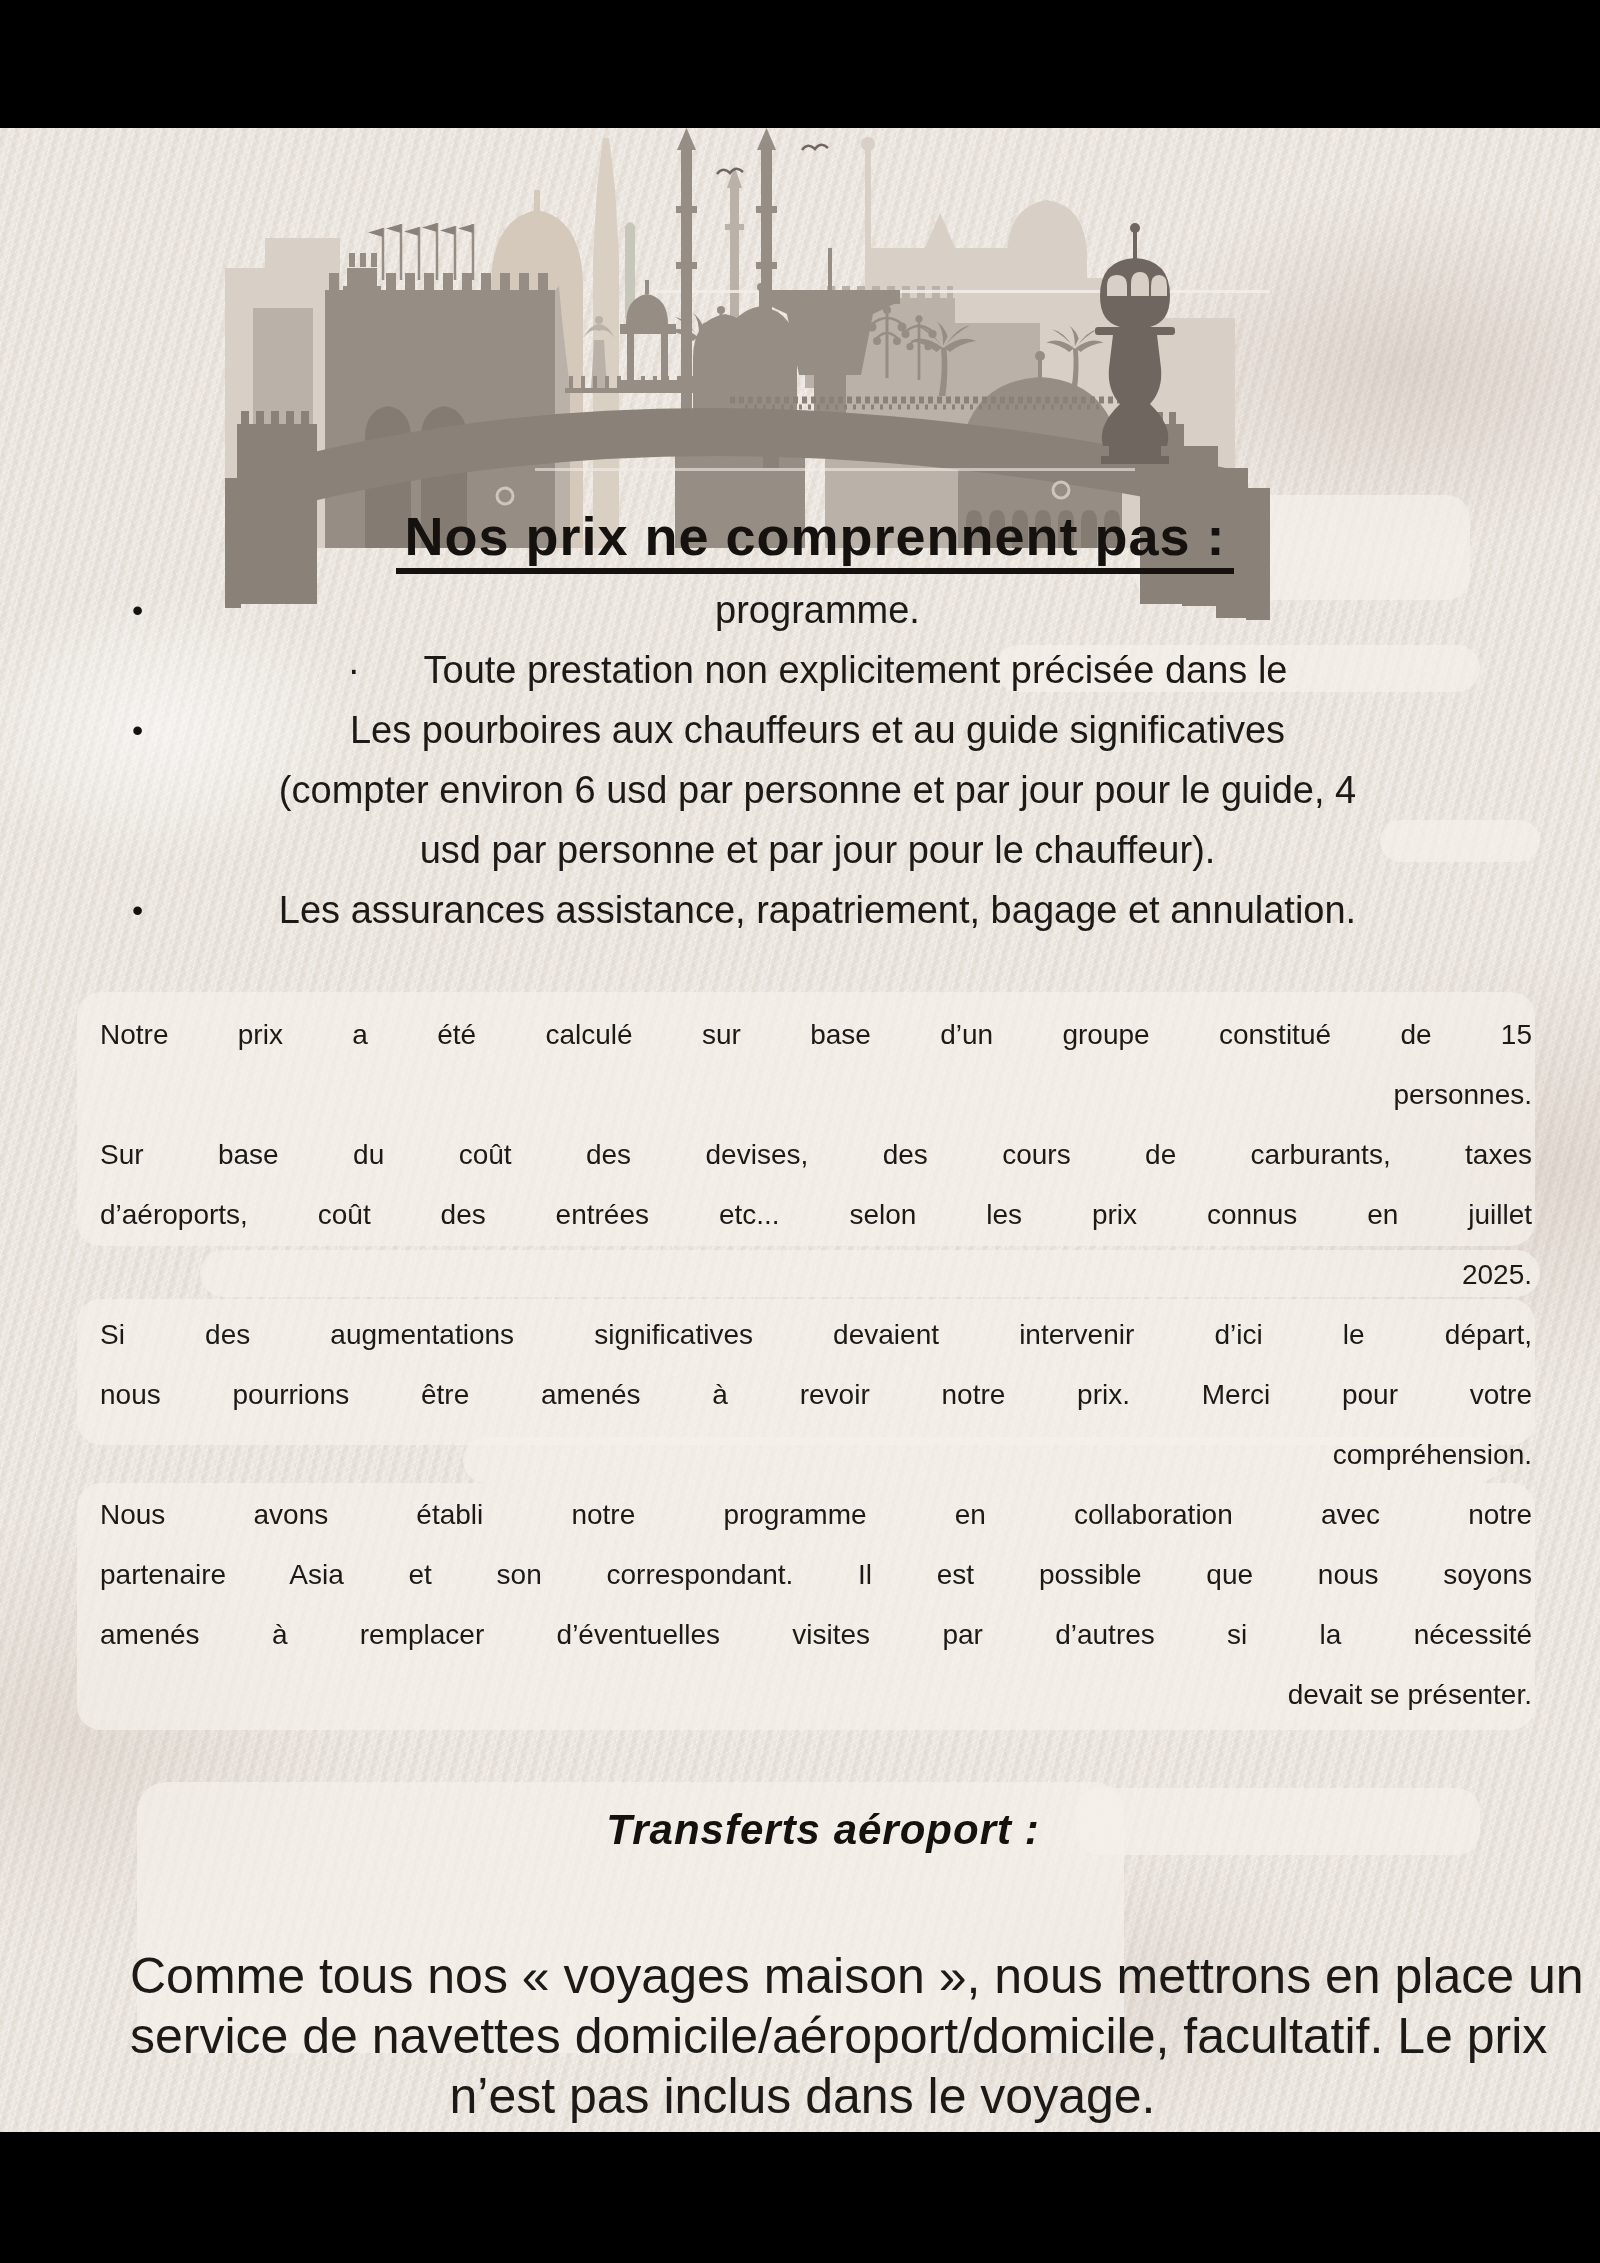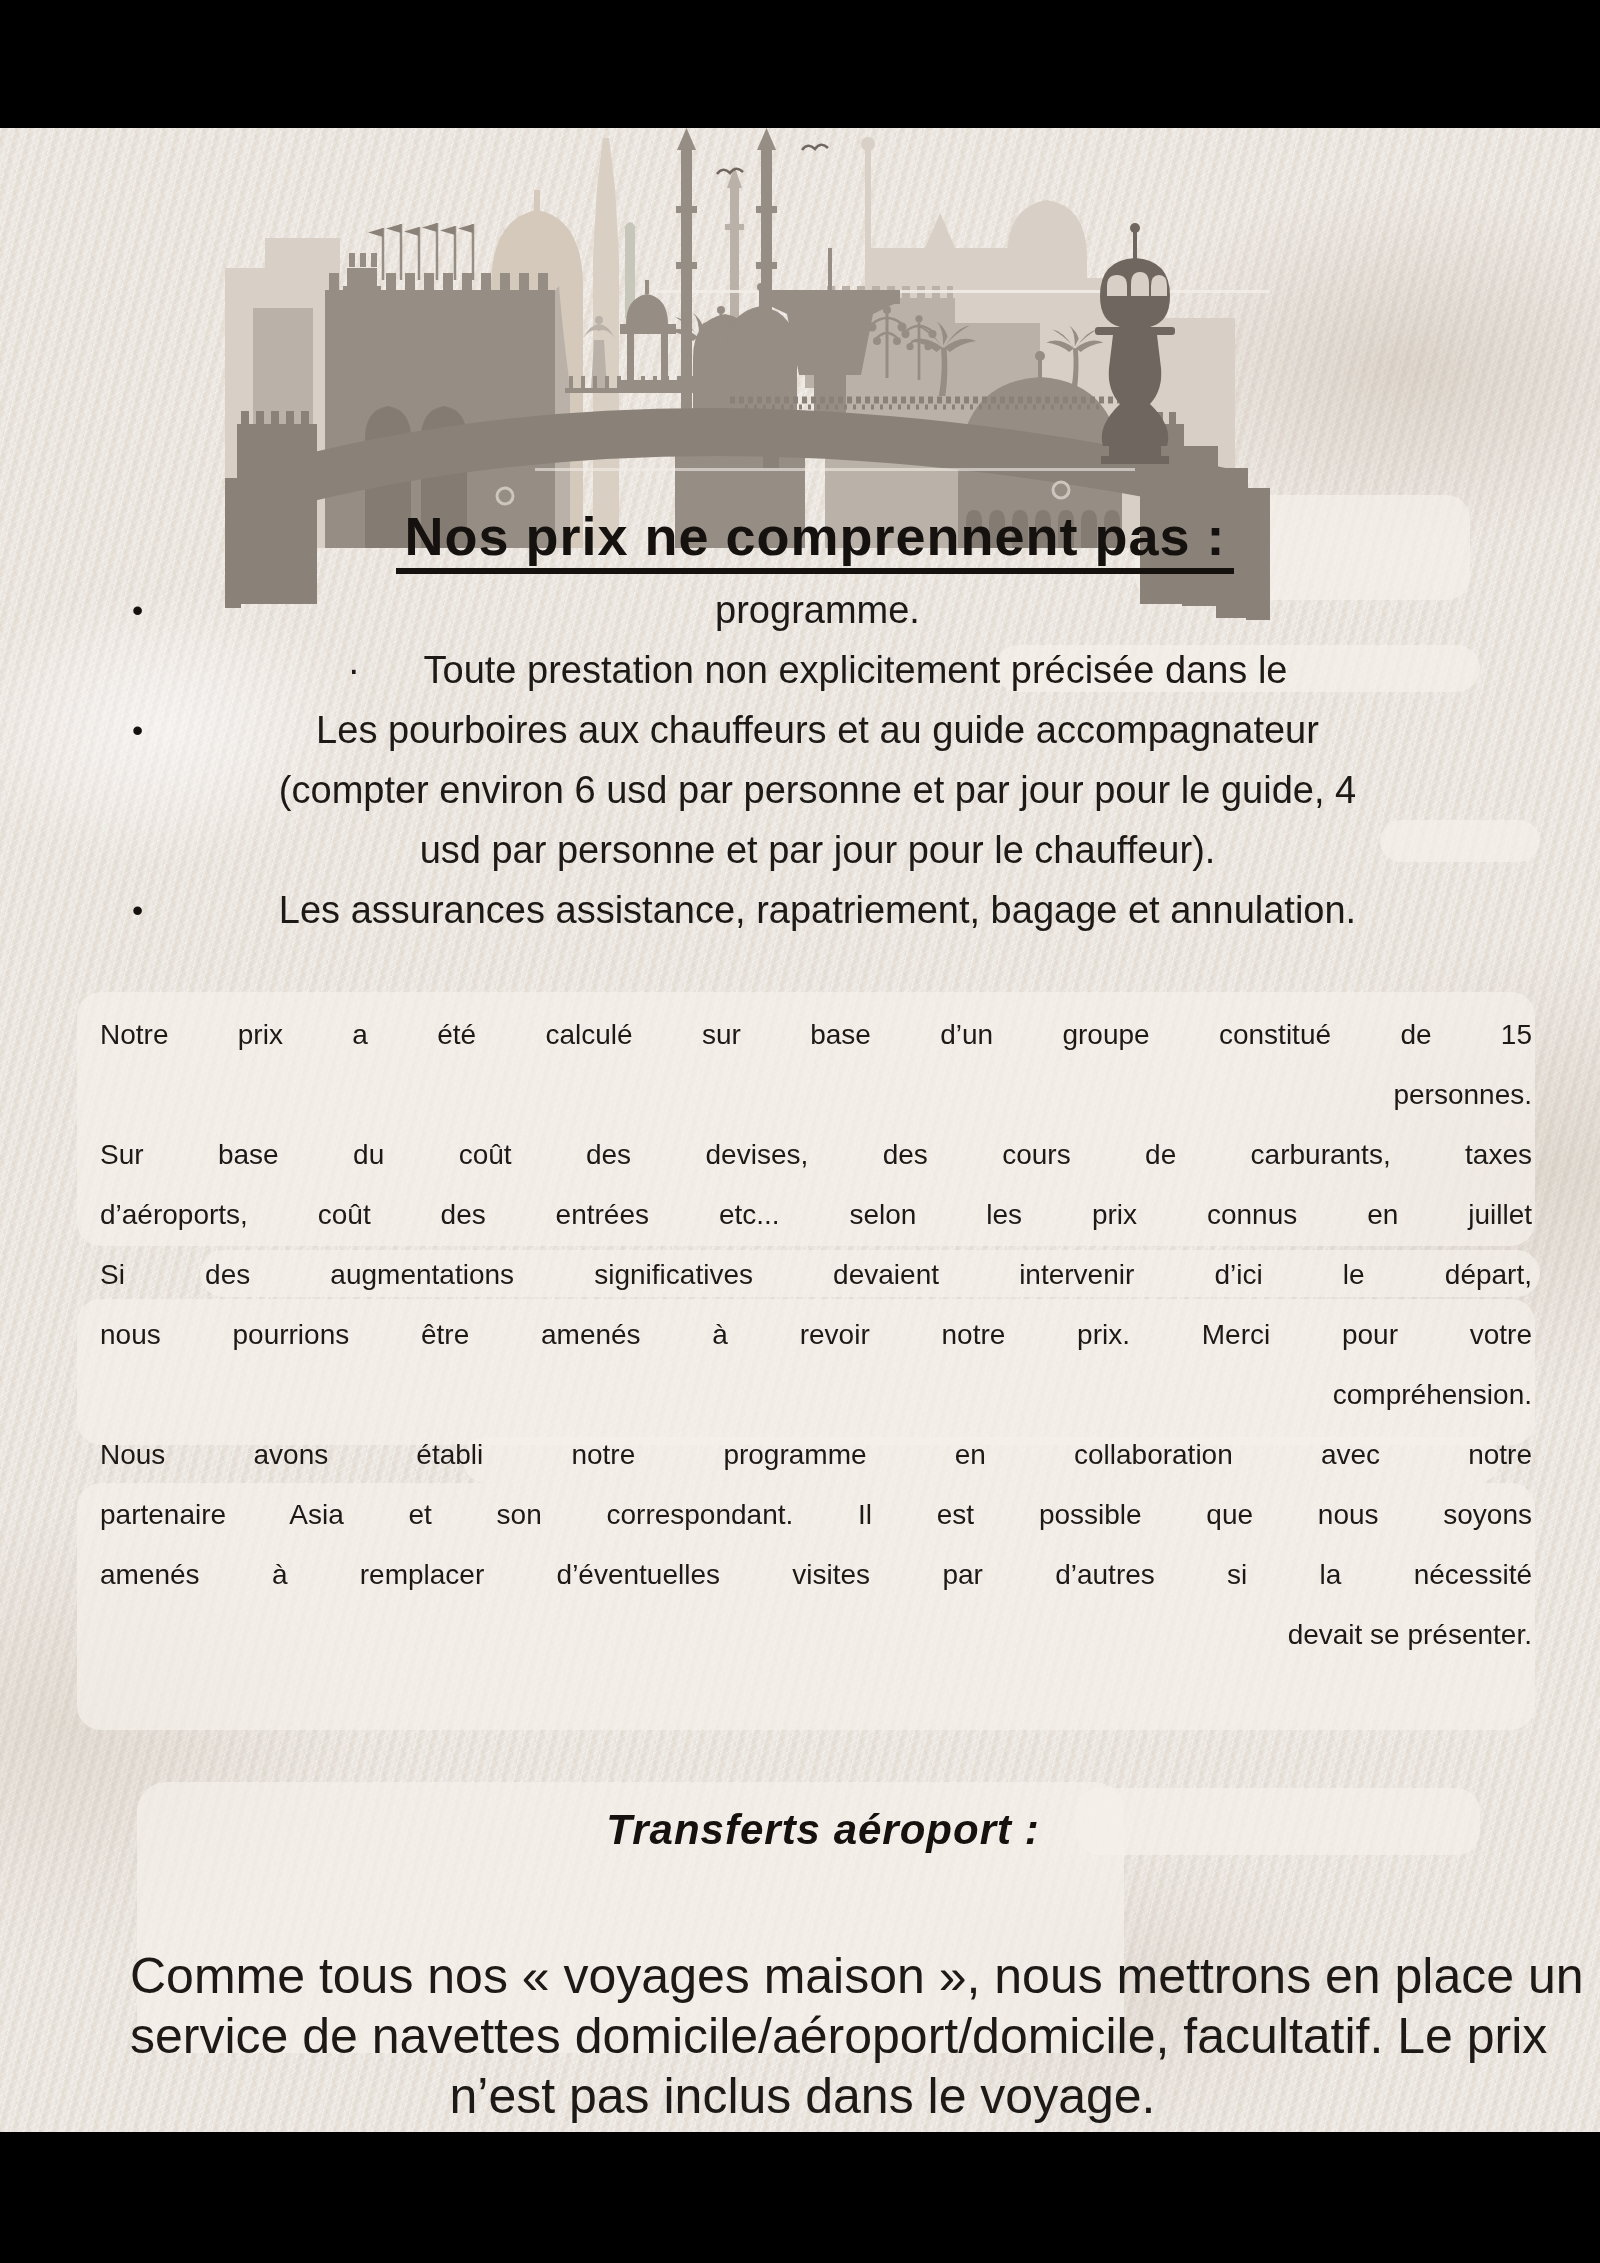--- a/index.html
+++ b/index.html
@@ -277,35 +277,36 @@
     </h1>
 
     <ul class="bullets">
       <li>
         <span class="marker">•</span>
         <div class="bl">programme.</div>
         <div class="bl">·&nbsp;&nbsp;&nbsp;&nbsp;&nbsp;&nbsp;Toute prestation non explicitement précisée dans le</div>
       </li>
       <li>
         <span class="marker">•</span>
-        <div class="bl">Les pourboires aux chauffeurs et au guide accompagnateur</div>
+        <div class="bl">Les pourboires aux chauffeurs et au guide significatives</div>
         <div class="bl">(compter environ 6 usd par personne et par jour pour le guide, 4</div>
         <div class="bl">usd par personne et par jour pour le chauffeur).</div>
       </li>
       <li>
         <span class="marker">•</span>
         <div class="bl">Les assurances assistance, rapatriement, bagage et annulation.</div>
       </li>
     </ul>
 
     <div class="paras">
       <div class="jline">Notre prix a été calculé sur base d’un groupe constitué de 15</div>
       <div class="lline">personnes.</div>
       <div class="jline">Sur base du coût des devises, des cours de carburants, taxes</div>
       <div class="jline">d’aéroports, coût des entrées etc... selon les prix connus en juillet</div>
+      <div class="lline">2025.</div>
       <div class="jline">Si des augmentations significatives devaient intervenir d’ici le départ,</div>
       <div class="jline">nous pourrions être amenés à revoir notre prix. Merci pour votre</div>
       <div class="lline">compréhension.</div>
       <div class="jline">Nous avons établi notre programme en collaboration avec notre</div>
       <div class="jline">partenaire Asia et son correspondant. Il est possible que nous soyons</div>
       <div class="jline">amenés à remplacer d’éventuelles visites par d’autres si la nécessité</div>
       <div class="lline">devait se présenter.</div>
     </div>
 
     <h2 class="tr-title">

